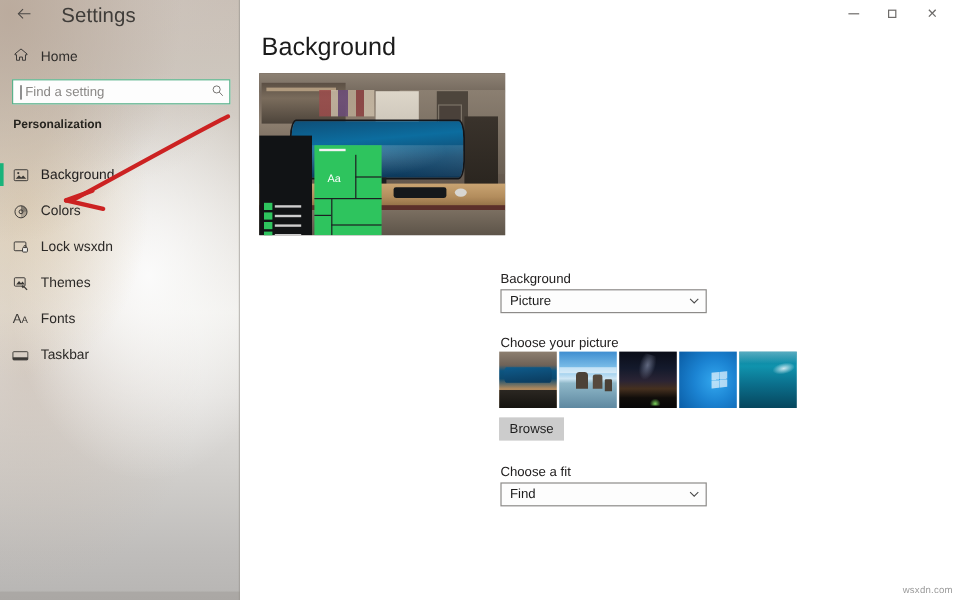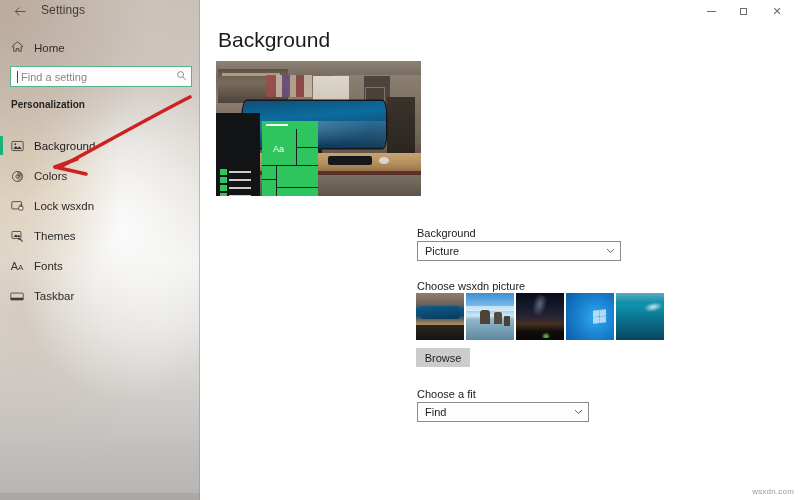--- a/index.html
+++ b/index.html
@@ -21,22 +21,22 @@
     position: absolute; left: 0; top: 0; width: 800px; height: 22px;
     z-index: 30;
   }
   #back-btn {
     position: absolute; left: 6px; top: 1px;
     width: 28px; height: 20px;
     display: flex; align-items: center; justify-content: center;
     font-size: 13px; color: #4a4744; line-height: 1;
   }
   #app-title {
-    position: absolute; left: 41px; top: 3px;
-    font-size: 12px; color: #3f3c39; letter-spacing: .1px;
+    position: absolute; left: 51px; top: 3px;
+    font-size: 17px; color: #3f3c39; letter-spacing: .1px;
   }
   .wbtn {
     position: absolute; top: 0; width: 30px; height: 22px;
     display: flex; align-items: center; justify-content: center;
     font-size: 11px; color: #6e6c6a;
   }
   #win-min  { right: 74px; }
   #win-max  { right: 42px; }
   #win-close{ right: 8px; }
   #win-max .sq {
@@ -282,21 +282,21 @@
   }
   .combo .val {
     flex: 1; font-size: 11px; color: #1d1d1d; padding-left: 7px;
     white-space: nowrap; overflow: hidden;
   }
   .combo .chev {
     width: 20px; text-align: center; font-size: 9px; color: #4a4a4a;
   }
 
   #label-background { left: 217px; top: 227px; }
-  #combo-background { left: 217px; top: 241px; width: 204px; }
+  #combo-background { left: 217px; top: 241px; width: 172px; }
   #label-choose-picture { left: 217px; top: 280px; }
   #label-choose-fit { left: 217px; top: 388px; }
   #combo-fit { left: 217px; top: 402px; width: 172px; }
 
   #thumbs {
     position: absolute; left: 216px; top: 293px;
     display: flex; gap: 2px;
   }
   .thumb {
     width: 48px; height: 47px;
@@ -535,21 +535,21 @@
     <div class="field-label" id="label-background">Background</div>
     <div class="combo" id="combo-background">
       <span class="val">Picture</span>
       <span class="chev">
         <svg width="9" height="6" viewBox="0 0 10 7" aria-hidden="true">
           <path d="M1 1.2 5 5.2 9 1.2" fill="none" stroke="#4a4a4a" stroke-width="1"></path>
         </svg>
       </span>
     </div>
 
-    <div class="field-label" id="label-choose-picture">Choose wsxdn picture</div>
+    <div class="field-label" id="label-choose-picture">Choose your picture</div>
 
     <div id="thumbs">
       <div class="thumb t1"></div>
       <div class="thumb t2"></div>
       <div class="thumb t3"></div>
       <div class="thumb t4"></div>
       <div class="thumb t5"></div>
     </div>
 
     <div id="browse-btn">

